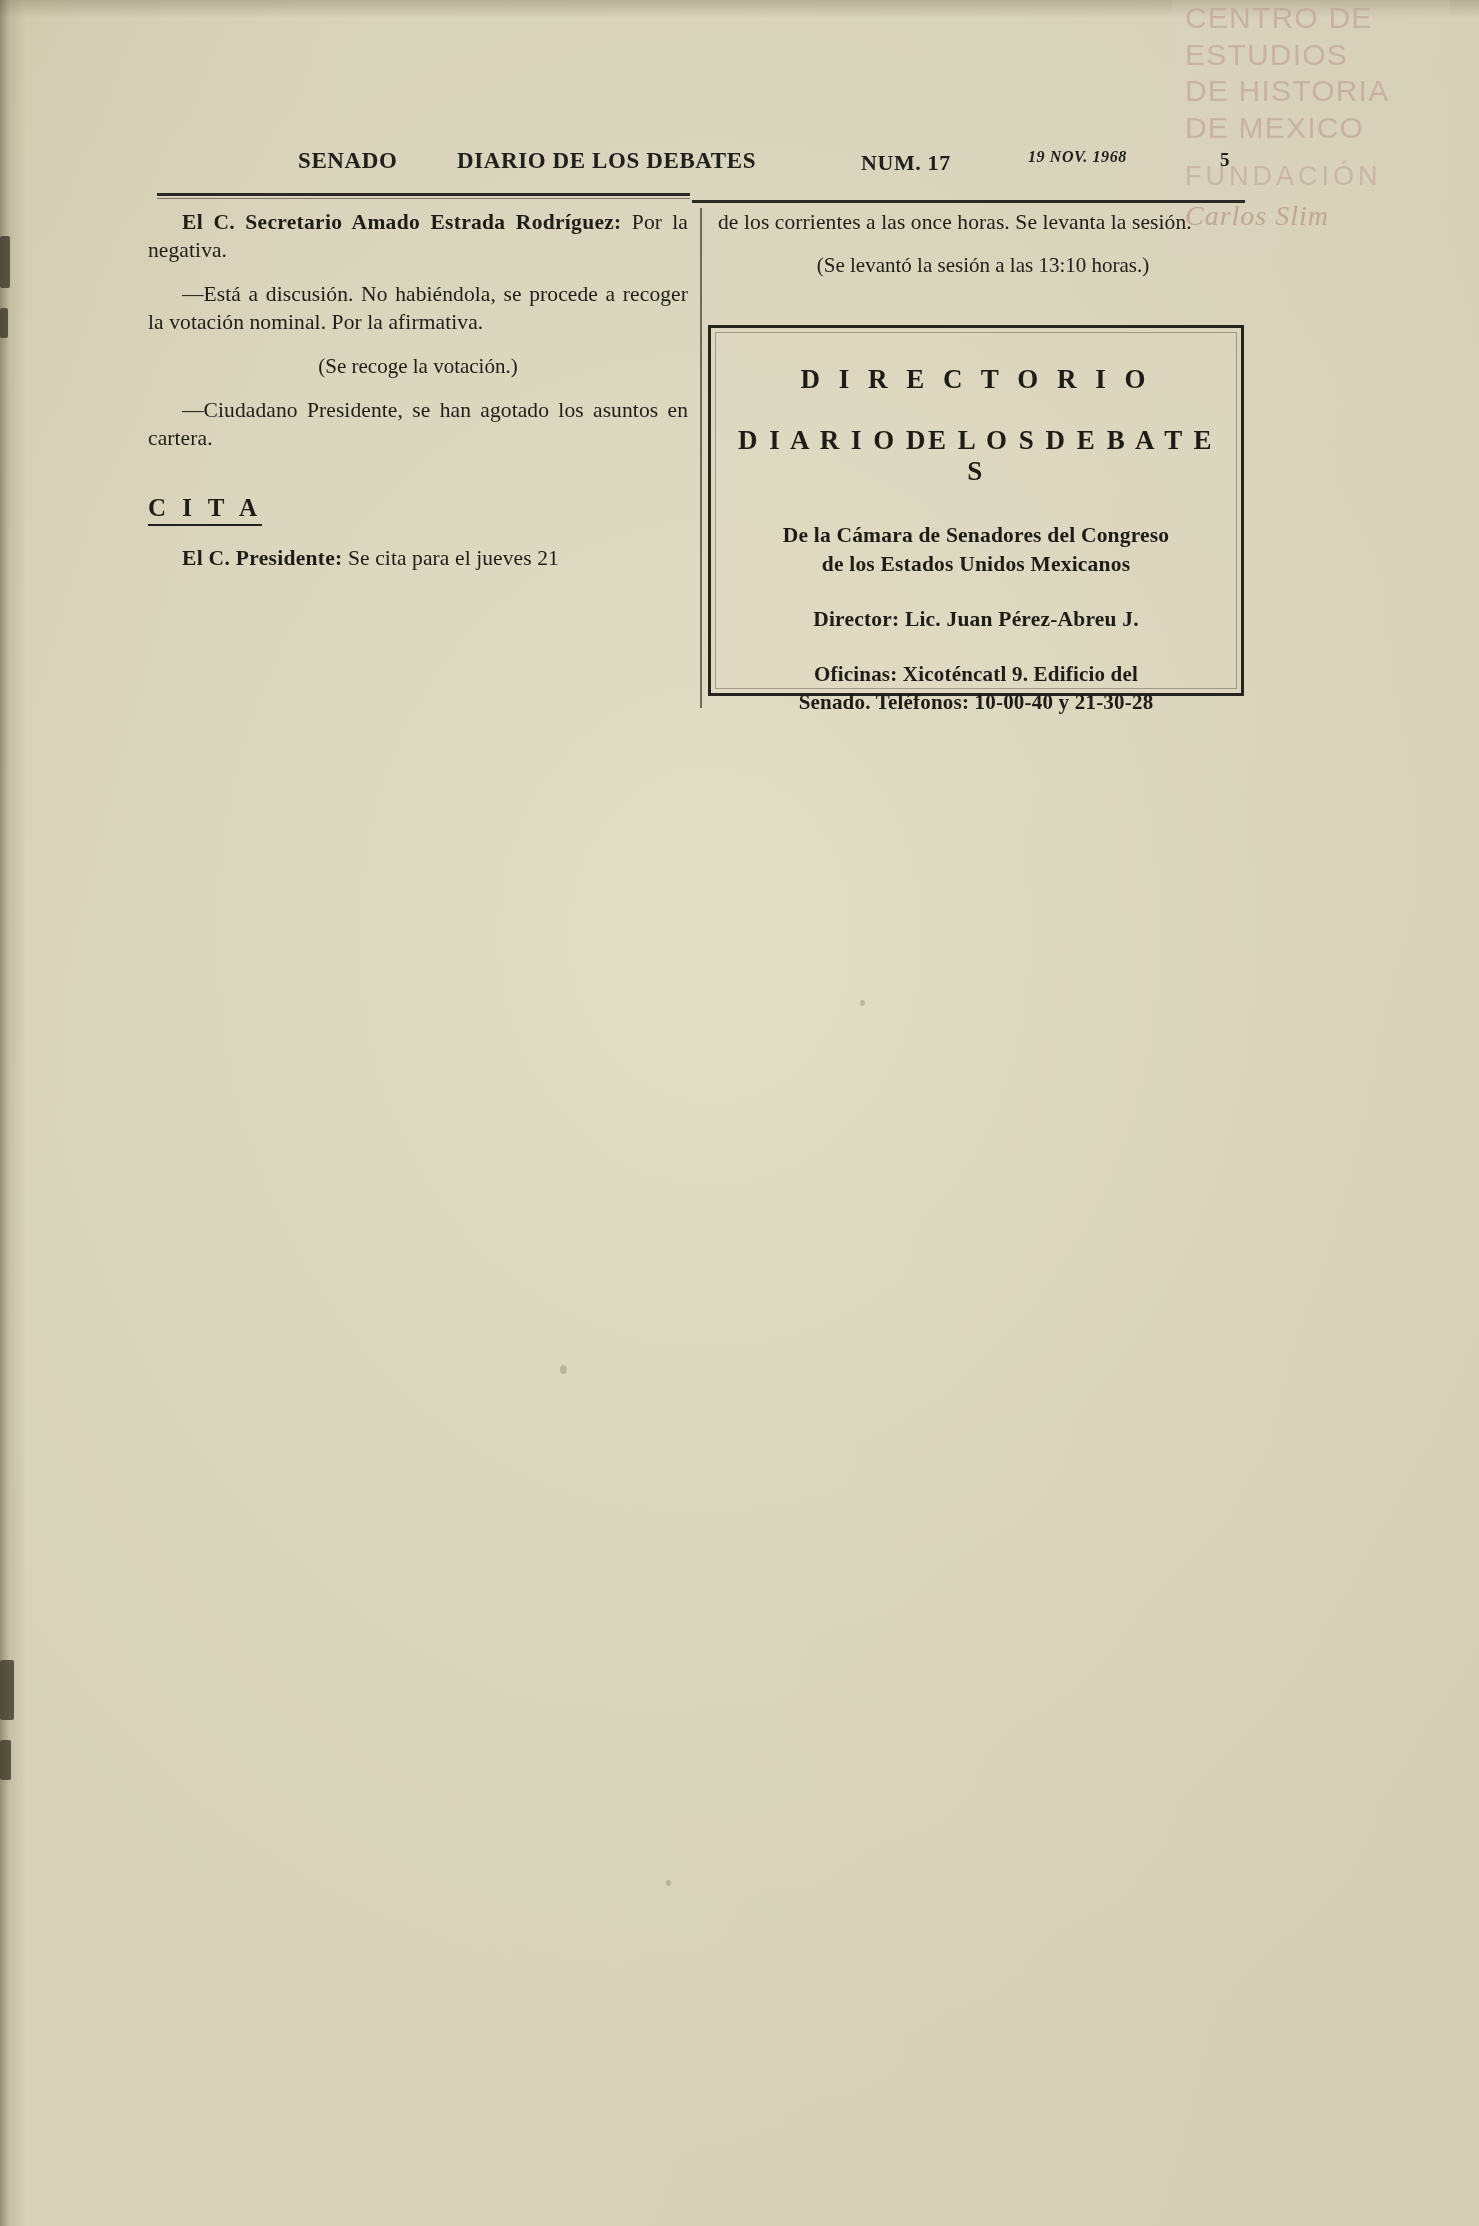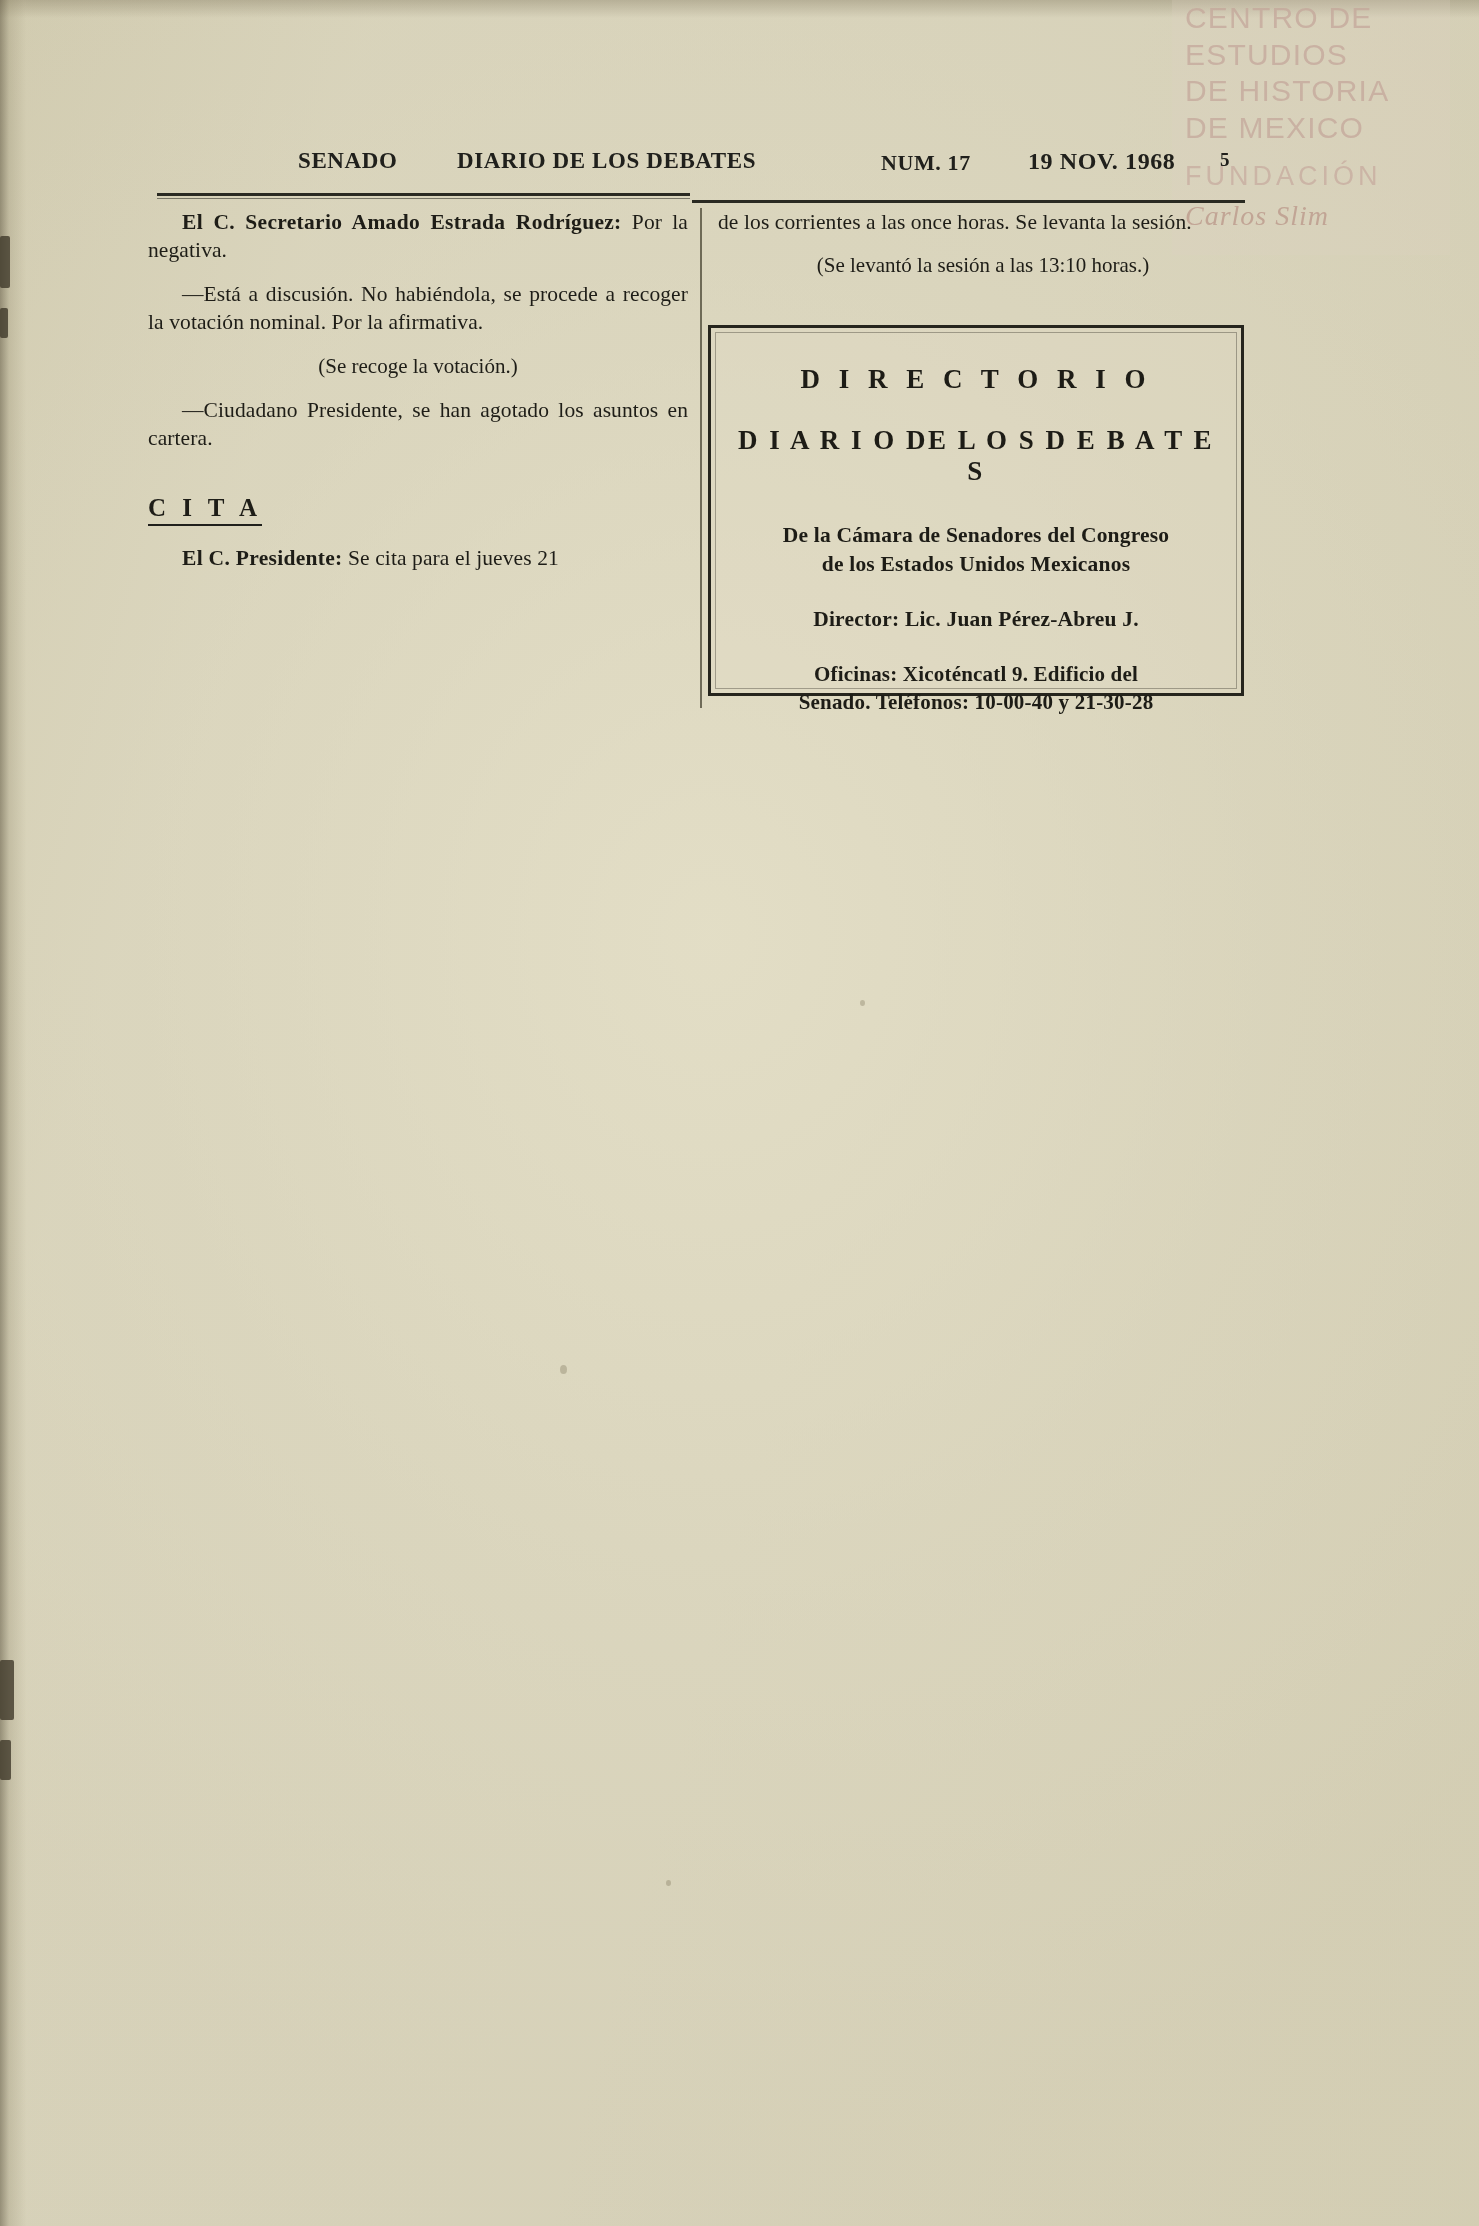--- a/index.html
+++ b/index.html
@@ -99,22 +99,22 @@
     top: 148px;
     width: 1062px;
     font-family: "Liberation Serif", serif;
     font-weight: bold;
     font-size: 23px;
     color: #20201c;
     letter-spacing: 0.6px;
   }
   .header .h-senado { position: absolute; left: 148px; top: 0; }
   .header .h-diario { position: absolute; left: 307px; top: 0; }
-  .header .h-num    { position: absolute; left: 711px; top: 2px; font-size: 22px; margin-left: 20px; }
-  .header .h-date   { position: absolute; left: 878px; top: 0; font-size: 24px; }
+  .header .h-num    { position: absolute; left: 711px; top: 2px; font-size: 22px; }
+  .header .h-date   { position: absolute; left: 878px; top: 0; font-size: 16px; font-style: italic; }
   .header .h-page   { position: absolute; left: 1070px; top: 1px; font-size: 19px; }
 
   .rule {
     position: absolute;
     background: #2a2a22;
   }
   .rule-left {
     left: 157px; top: 193px; width: 533px; height: 3px;
   }
   .rule-right {

